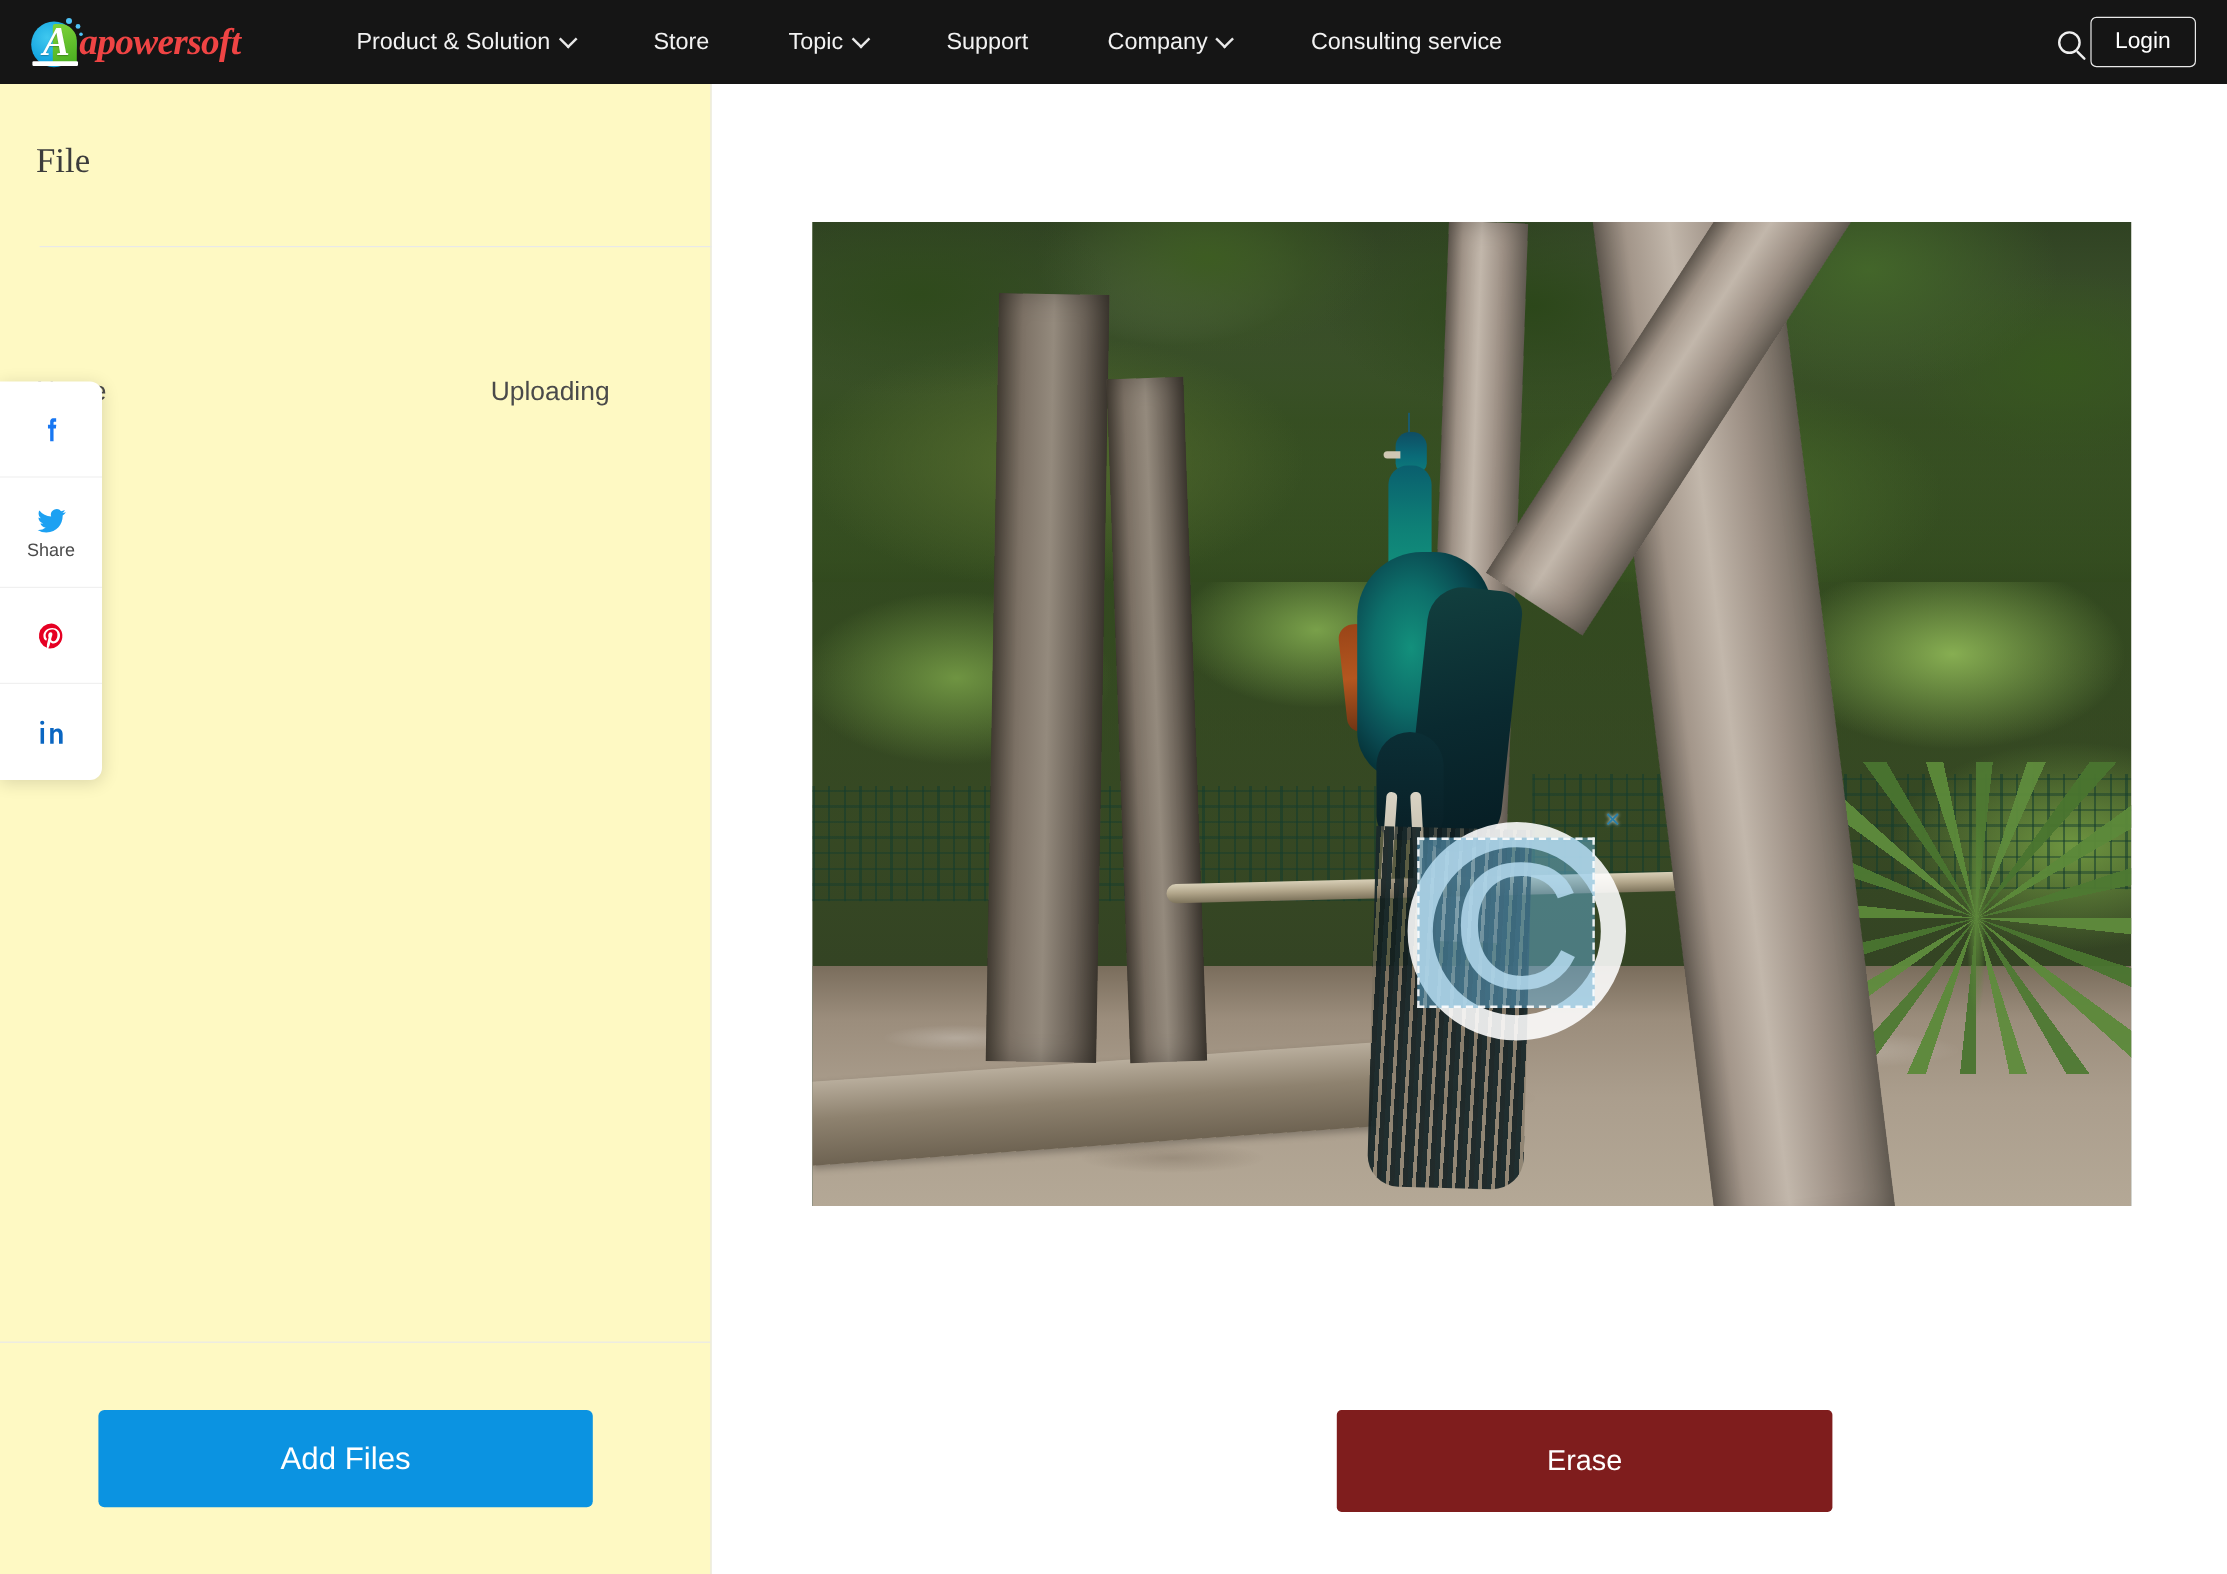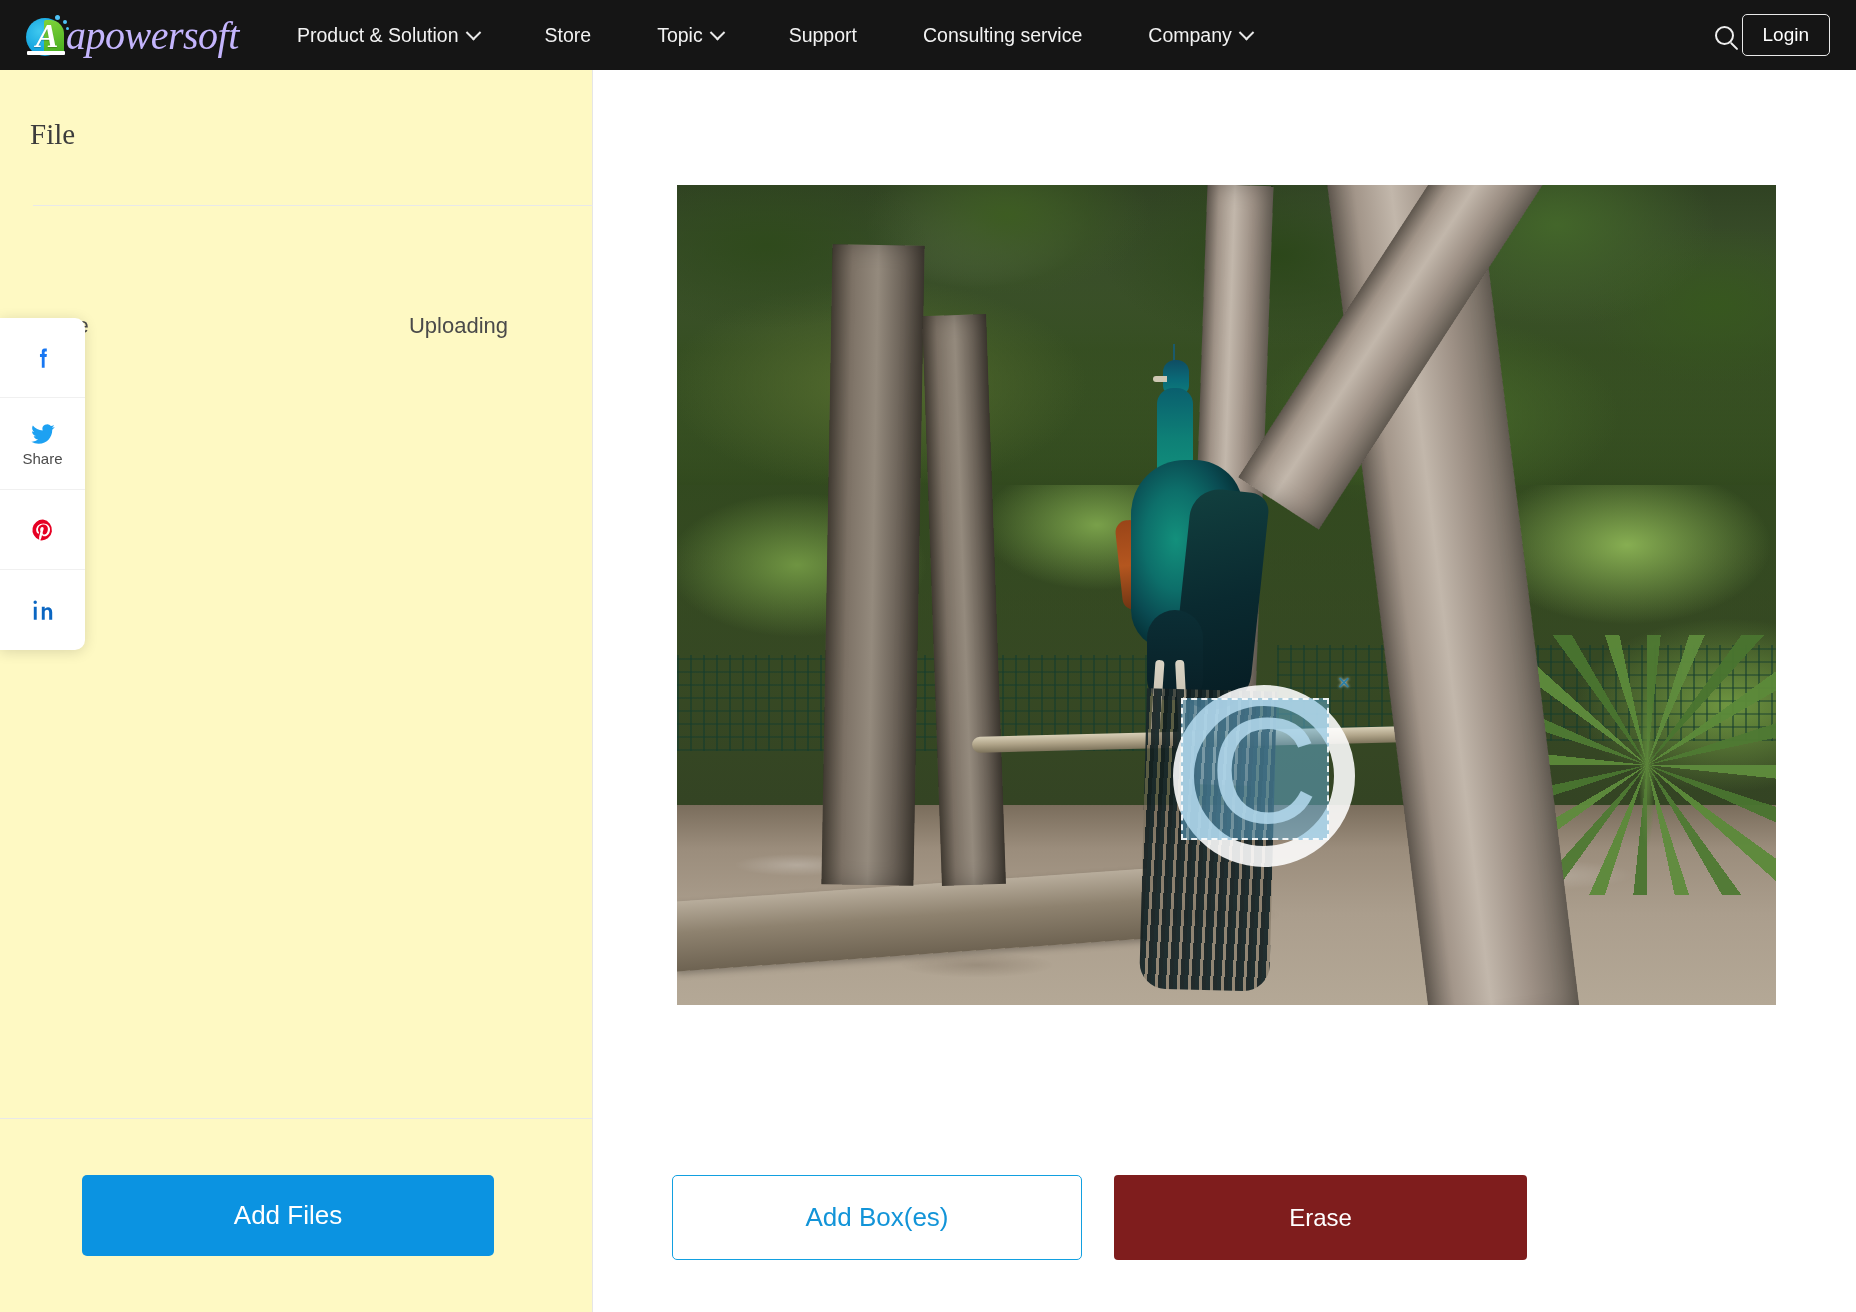--- a/index.html
+++ b/index.html
@@ -72,24 +72,24 @@
     display: block;
     background: #4fc3f7;
     border-radius: 50%;
   }
   #logo-mark .dots i:nth-child(1) { width: 5px; height: 5px; left: 31px; top: 1px; }
   #logo-mark .dots i:nth-child(2) { width: 4px; height: 4px; left: 39px; top: 6px; }
   #logo-mark .dots i:nth-child(3) { width: 3px; height: 3px; left: 42px; top: 13px; }
   #logo-word {
     font-family: "Liberation Serif", serif;
     font-style: italic;
-    font-weight: 400;
-    font-size: 40px;
+    font-weight: 700;
+    font-size: 31px;
     letter-spacing: -0.5px;
-    color: #c4b5fd;
+    color: #ef4444;
     margin-left: -4px;
   }
 
   #navlinks {
     display: flex;
     align-items: center;
     margin-left: 40px;
     height: 70px;
   }
   .navitem {
@@ -535,25 +535,25 @@
       <span>Store</span>
     </div>
     <div class="navitem">
       <span>Topic</span>
       <span class="chev"></span>
     </div>
     <div class="navitem">
       <span>Support</span>
     </div>
     <div class="navitem">
-      <span>Consulting service</span>
-    </div>
-    <div class="navitem">
       <span>Company</span>
       <span class="chev"></span>
+    </div>
+    <div class="navitem">
+      <span>Consulting service</span>
     </div>
   </nav>
 
   <div id="nav-right">
     <div id="search-icon-btn">
       <span class="glass"></span>
     </div>
     <button id="login-btn">Login</button>
   </div>
 </div>
@@ -640,16 +640,15 @@
 
         <div id="watermark">
           <span class="wm-c">C</span>
         </div>
         <div id="selbox">
           <span id="selbox-close">×</span>
         </div>
       </div>
     </div>
 
-    <button id="addbox-btn">Add Box(es)</button>
     <button id="erase-btn">Erase</button>
   </main>
 </div>
 
 </body></html>

